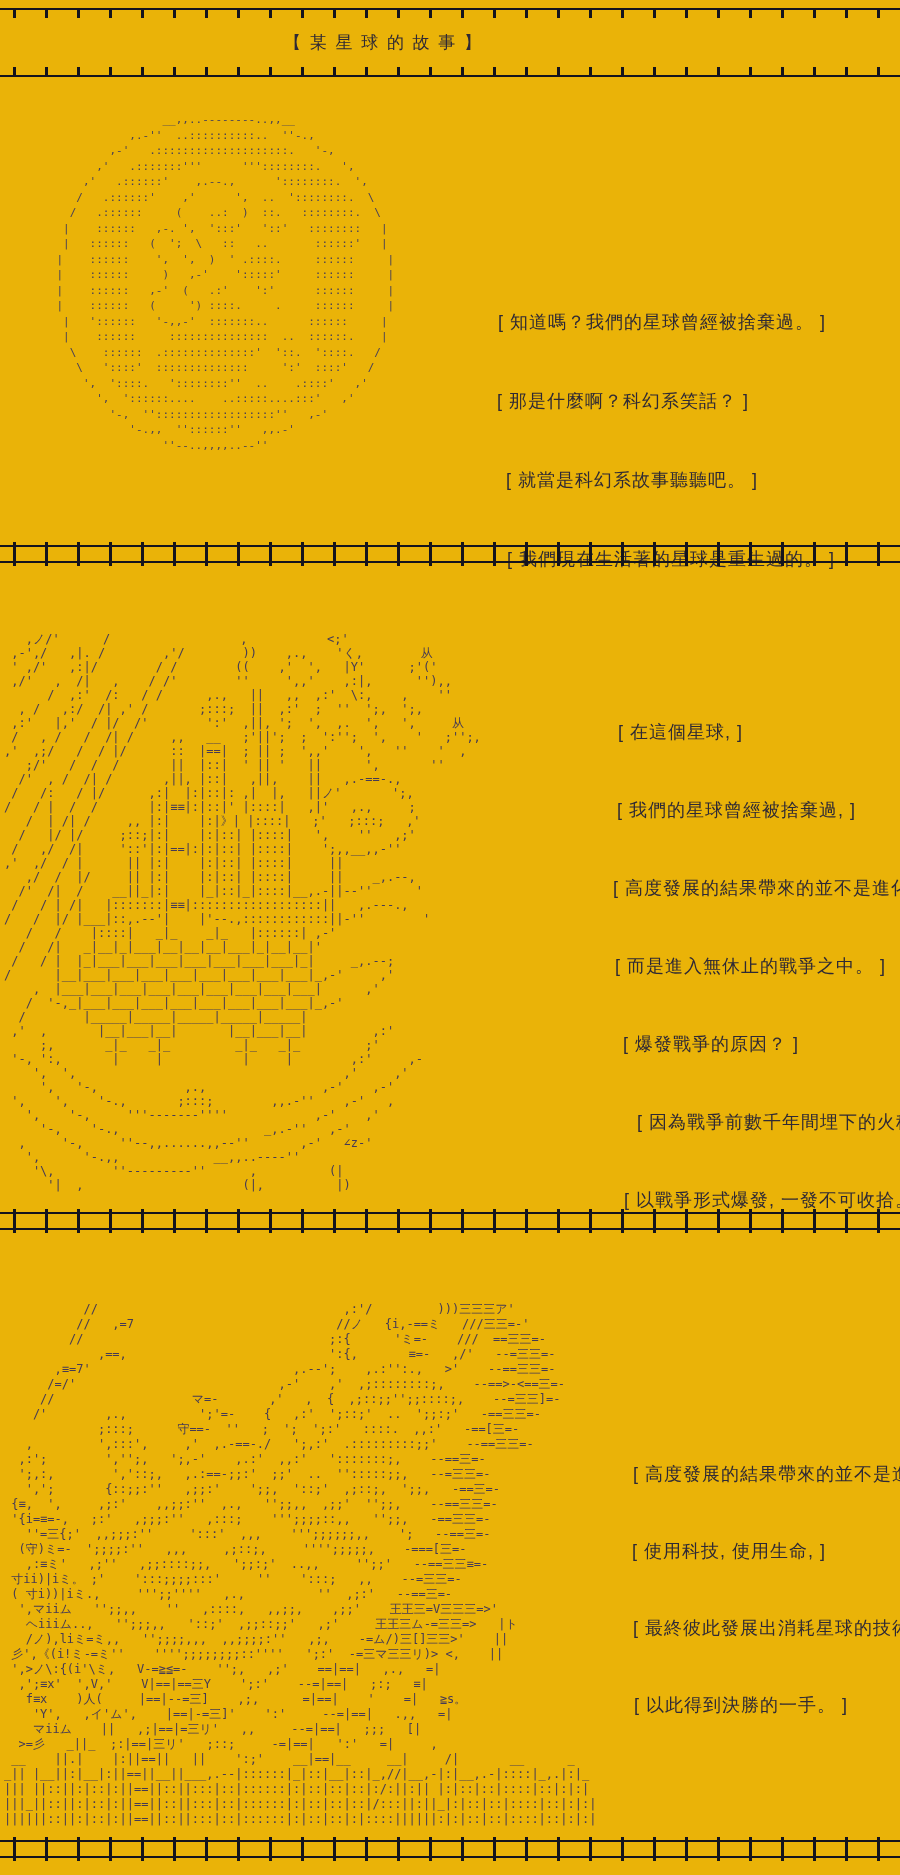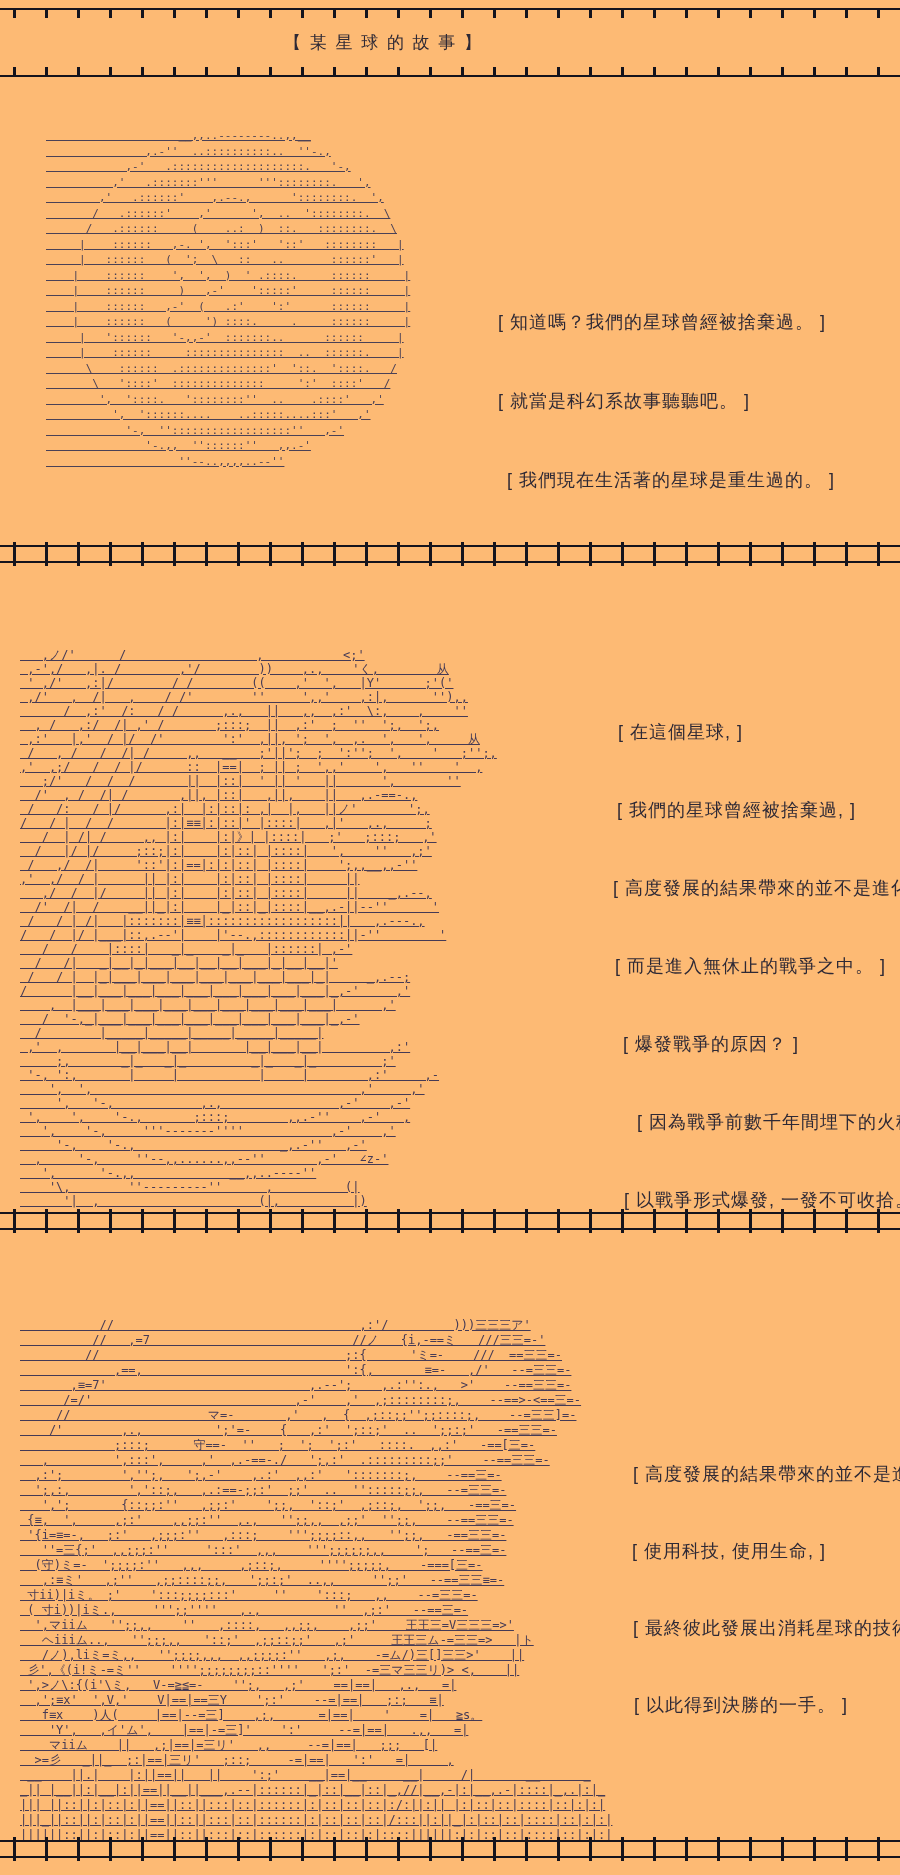--- a/index.html
+++ b/index.html
@@ -1,34 +1,34 @@
 <!DOCTYPE html>
 <html><head>
 <meta charset="utf-8">
 <style>
   html,body{margin:0;padding:0;}
   body{width:900px;height:1875px;background:#fafafa;font-family:"Liberation Sans",sans-serif;}
-  .page{position:relative;width:900px;height:1875px;overflow:hidden;background:#fdba74;}
+  .page{position:relative;width:900px;height:1875px;overflow:hidden;background:#eab308;}
 
   
   .rail{position:absolute;left:0;width:900px;}
   .rail-top{top:8px;height:0;border-top:2px solid #14141d;}
   .rail-top::before{content:"";position:absolute;left:0;right:0;top:0;height:8px;
     background:repeating-linear-gradient(90deg,transparent 0,transparent 13px,#14141d 13px,#14141d 16px,transparent 16px,transparent 32px);}
   .rail-title-bottom{top:67px;height:8px;border-bottom:2px solid #14141d;}
   .rail-title-bottom::before{content:"";position:absolute;left:0;right:0;top:0;height:8px;
     background:repeating-linear-gradient(90deg,transparent 0,transparent 13px,#14141d 13px,#14141d 16px,transparent 16px,transparent 32px);}
   .divider{position:absolute;left:0;width:900px;height:14px;border-top:2px solid #14141d;border-bottom:2px solid #14141d;}
   .divider::before{content:"";position:absolute;left:0;right:0;top:-5px;bottom:-5px;
     background:repeating-linear-gradient(90deg,transparent 0,transparent 13px,#14141d 13px,#14141d 16px,transparent 16px,transparent 32px);}
   .d1{top:545px;} .d2{top:1212px;} .d3{top:1840px;}
 
   .title{position:absolute;left:284px;top:31px;font-size:17px;letter-spacing:2px;color:#2e2935;white-space:pre;}
 
-  .art{position:absolute;margin:16px;font-family:"DejaVu Sans Mono",monospace;white-space:pre;text-decoration:underline;}
+  .art{position:absolute;margin:0;font-family:"DejaVu Sans Mono",monospace;white-space:pre;}
   .art1{left:30px;top:112px;font-size:11px;line-height:15.5px;color:#4a4156;}
   .art2{left:4px;top:632px;font-size:12px;line-height:14px;color:#453a55;}
   .art3{left:4px;top:1302px;font-size:12px;line-height:15px;color:#453a55;}
 
   .dlg{position:absolute;color:#2e2935;letter-spacing:1px;white-space:pre;font-size:18px;}
   .dlg .ln{display:block;}
   .dlg1{left:494px;top:262px;} .dlg1 .ln{height:37px;line-height:37px;}
   .dlg2{left:613px;top:672px;} .dlg2 .ln{height:36px;line-height:36px;}
   .dlg3{left:626px;top:1415px;} .dlg3 .ln{height:35px;line-height:35px;}
 </style>
@@ -60,21 +60,22 @@
      |    ::::::     :::::::::::::::  ..  ::::::.    |
       \    ::::::  .::::::::::::::'  '::.  '::::.   /
        \   '::::'  ::::::::::::::     ':'  ::::'   /
         ',  '::::.   '::::::::''  ..    .::::'   ,'
           ',  '::::::....    ..:::::....:::'   ,'
             '-,  ''::::::::::::::::::''   ,-'
                '-.,,  ''::::::''   ,,.-'
                     ''--..,,,,..--''</pre>
   <div class="dlg dlg1">
     <span class="ln" style="margin-left:4px">[ 知道嗎？我們的星球曾經被捨棄過。 ]</span>
-    <span class="ln" style="margin-left:4px">[ 就當是科幻系故事聽聽吧。 ]</span>
+    <span class="ln" style="margin-left:3px">[ 那是什麼啊？科幻系笑話？ ]</span>
+    <span class="ln" style="margin-left:12px">[ 就當是科幻系故事聽聽吧。 ]</span>
     <span class="ln" style="margin-left:13px">[ 我們現在生活著的星球是重生過的。 ]</span>
   </div>
 
   <div class="divider d1"></div>
 
   <pre class="art art2">   ,ノ/'      /                  ,           &lt;;'
  ,-',/   ,|. /        ,'/        ))    ,.,    'く,        从
  ' ,/'   ,:|/        / /        ((    ,'  ',   |Y'      ;'('
  ,/'   ,  /|   ,    / /'        ''     ',,'    ,:|,      ''),,
       /  ,:'  /:   / /      ,.,   ||   ,,  ,:'  \:,    ,    ''

